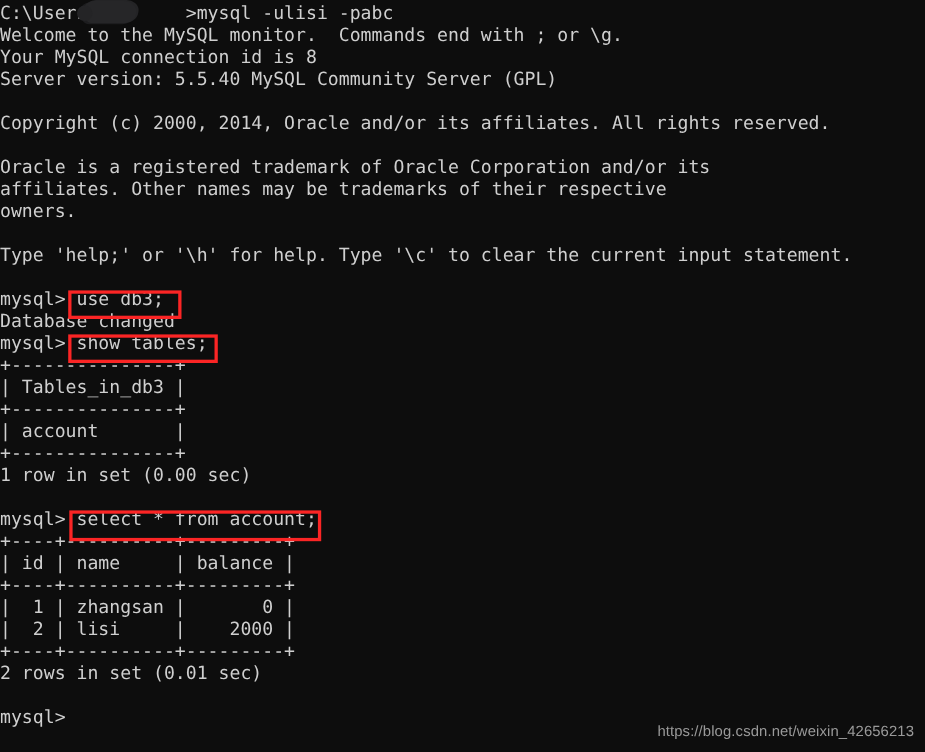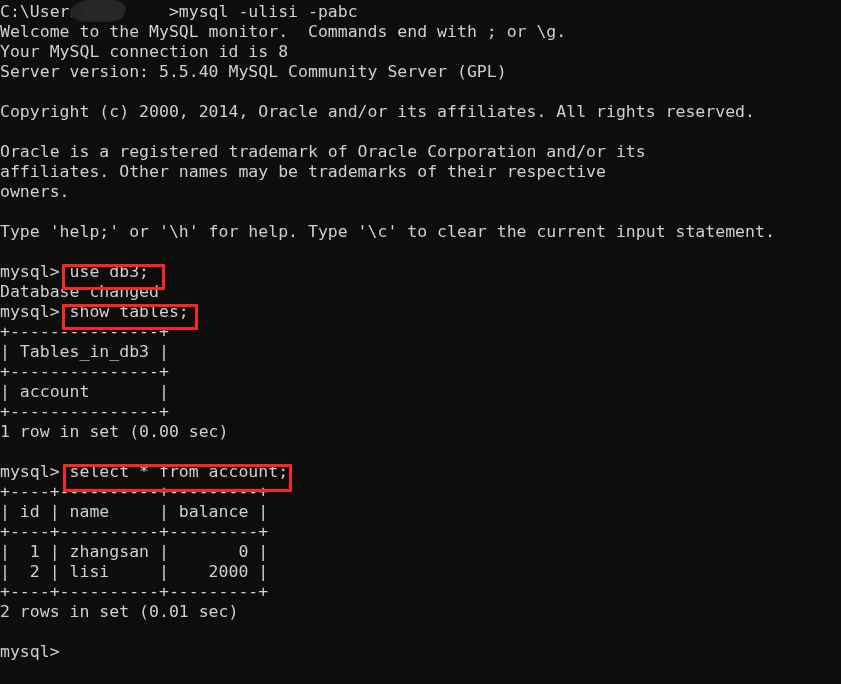--- a/index.html
+++ b/index.html
@@ -83,14 +83,15 @@
   <div id="screen"><div class="line">C:\Users\        &gt;mysql -ulisi -pabc</div><div class="line">Welcome to the MySQL monitor.  Commands end with ; or \g.</div><div class="line">Your MySQL connection id is 8</div><div class="line">Server version: 5.5.40 MySQL Community Server (GPL)</div><div class="line blank"> </div><div class="line">Copyright (c) 2000, 2014, Oracle and/or its affiliates. All rights reserved.</div><div class="line blank"> </div><div class="line">Oracle is a registered trademark of Oracle Corporation and/or its</div><div class="line">affiliates. Other names may be trademarks of their respective</div><div class="line">owners.</div><div class="line blank"> </div><div class="line">Type 'help;' or '\h' for help. Type '\c' to clear the current input statement.</div><div class="line blank"> </div><div class="line">mysql&gt; use db3;</div><div class="line">Database changed</div><div class="line">mysql&gt; show tables;</div><div class="line">+---------------+</div><div class="line">| Tables_in_db3 |</div><div class="line">+---------------+</div><div class="line">| account       |</div><div class="line">+---------------+</div><div class="line">1 row in set (0.00 sec)</div><div class="line blank"> </div><div class="line">mysql&gt; select * from account;</div><div class="line">+----+----------+---------+</div><div class="line">| id | name     | balance |</div><div class="line">+----+----------+---------+</div><div class="line">|  1 | zhangsan |       0 |</div><div class="line">|  2 | lisi     |    2000 |</div><div class="line">+----+----------+---------+</div><div class="line">2 rows in set (0.01 sec)</div><div class="line blank"> </div><div class="line">mysql&gt;</div></div>
 
   <div id="redaction"></div>
 
   <div id="highlights">
       <div class="hl" style="left: 62px; top: 264px; width: 103px; height: 26px;"></div>
       <div class="hl" style="left: 62px; top: 304px; width: 136px; height: 26px;"></div>
       <div class="hl" style="left: 63px; top: 464px; width: 229px; height: 28px;"></div>
     </div>
 
+  <div id="watermark">https://blog.csdn.net/weixin_42656213</div>
 
 </div>
 
 </body></html>

